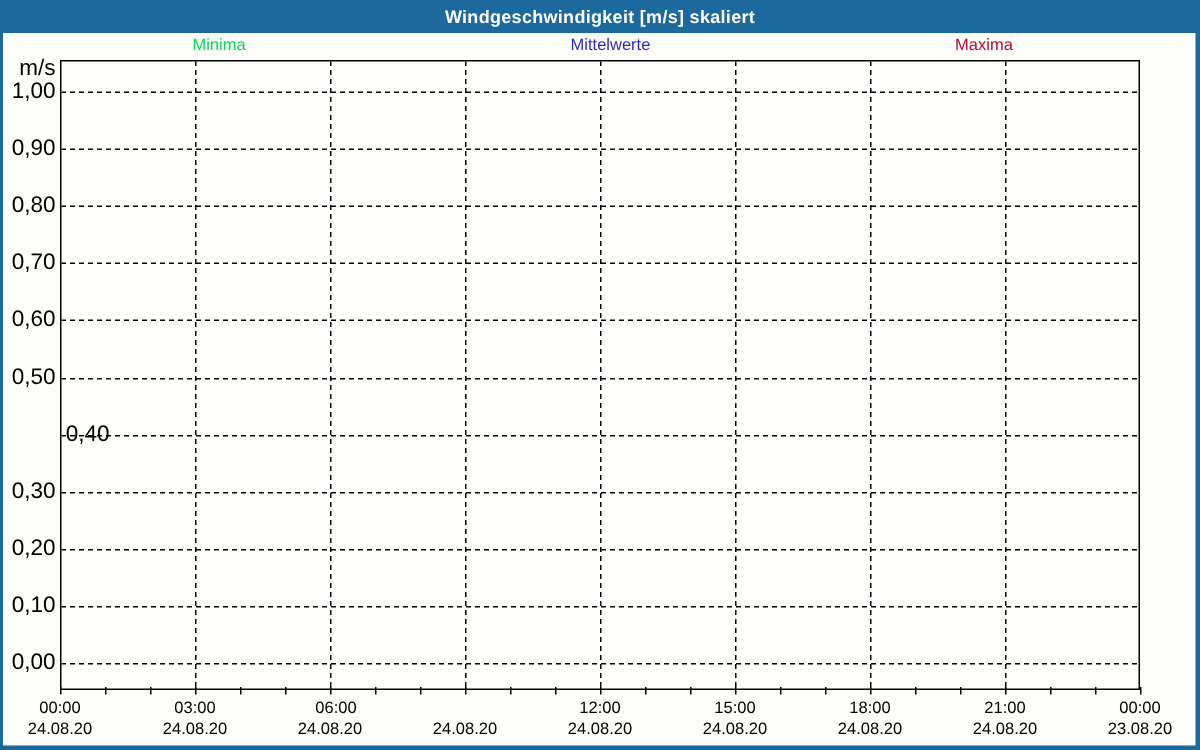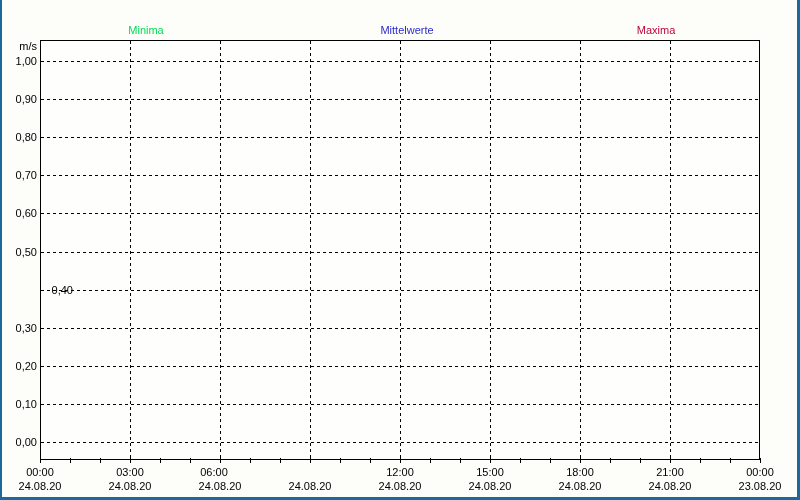--- a/index.html
+++ b/index.html
@@ -29,35 +29,38 @@
   .hgrid{
     position:absolute;left:0;width:718px;height:1px;
     background-image:repeating-linear-gradient(to right,#000 0 3px,transparent 3px 6px);
   }
   .vgrid{
     position:absolute;top:0;width:1px;height:418px;
     background-image:repeating-linear-gradient(to bottom,#000 0 3px,transparent 3px 6px);
   }
   .yunit,.ylab{
     position:absolute;left:0;width:37px;text-align:right;
-    font-size:11px;line-height:12px;height:12px;
+    font-size:15px;line-height:12px;height:12px;
   }
   .yunit{top:40px;}
   .xminortick{position:absolute;width:1px;height:5px;top:458px;background:#000;}
   .xtime,.xdate{
     position:absolute;width:80px;text-align:center;
     font-size:11px;line-height:12px;white-space:nowrap;
   }
   .xtime{top:466px;}
   .xdate{top:480px;}
 </style>
 </head>
 <body>
 
 <div class="window">
+  <div class="titlebar">
+    <span>Windgeschwindigkeit [m/s] skaliert</span>
+  </div>
 
   <div class="legend" id="legend">
       <div class="legend-item" style="left: 146px; color: rgb(0, 221, 85);">Minima</div>
       <div class="legend-item" style="left: 407px; color: rgb(43, 43, 204);">Mittelwerte</div>
       <div class="legend-item" style="left: 656px; color: rgb(191, 4, 54);">Maxima</div>
     </div>
 
   <div class="yunit">m/s</div>
 
   <div class="plot" id="plot">
@@ -119,21 +122,21 @@
       <div class="xminortick" style="left: 670px;"></div>
       <div class="xminortick" style="left: 700px;"></div>
       <div class="xminortick" style="left: 730px;"></div>
       <div class="xminortick" style="left: 760px;"></div>
     </div>
   <div id="xlabels">
       <div class="xtime" style="left: 0px;">00:00</div>
       <div class="xdate" style="left: 0px;">24.08.20</div>
       <div class="xtime" style="left: 90px;">03:00</div>
       <div class="xdate" style="left: 90px;">24.08.20</div>
-      <div class="xtime" style="left: 174px;">06:00</div>
+      <div class="xtime" style="left: 184px;">06:00</div>
       <div class="xdate" style="left: 180px;">24.08.20</div>
       <div class="xtime" style="left: 270px; margin-top: 33px;">09:00</div>
       <div class="xdate" style="left: 270px;">24.08.20</div>
       <div class="xtime" style="left: 360px;">12:00</div>
       <div class="xdate" style="left: 360px;">24.08.20</div>
       <div class="xtime" style="left: 450px;">15:00</div>
       <div class="xdate" style="left: 450px;">24.08.20</div>
       <div class="xtime" style="left: 540px;">18:00</div>
       <div class="xdate" style="left: 540px;">24.08.20</div>
       <div class="xtime" style="left: 630px;">21:00</div>

